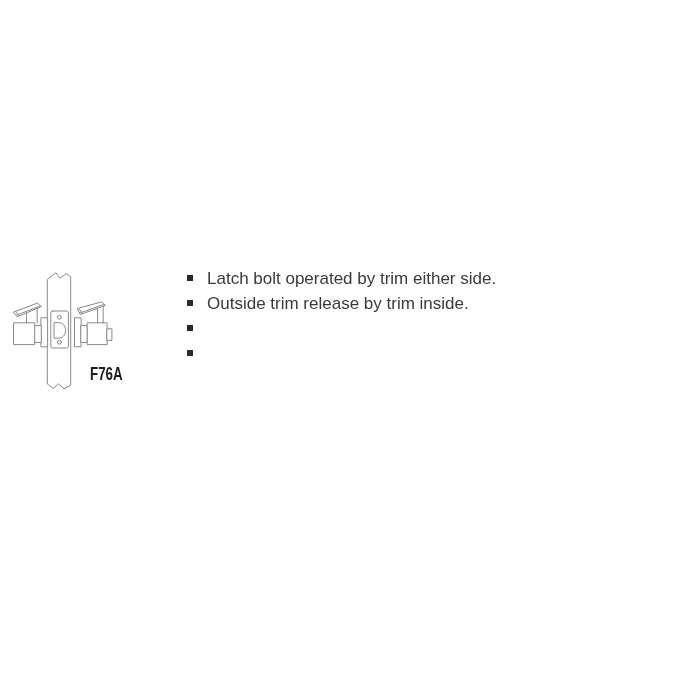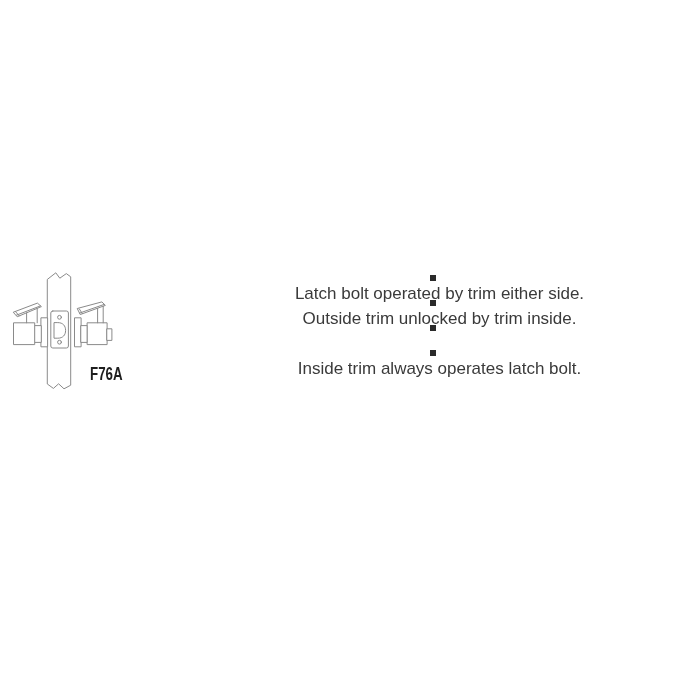--- a/index.html
+++ b/index.html
@@ -16,23 +16,22 @@
   .figure-label{
     position:absolute;left:90px;top:366px;
     font-size:18px;font-weight:bold;line-height:16px;
     color:var(--label,#1e1e1e);
     transform:scaleX(0.74);transform-origin:left top;
     white-space:nowrap;
   }
   
   .features{position:absolute;left:187px;top:266px;width:505px;}
   .feature-row{
-    display:flex;align-items:center;
+    display:flex;align-items:flex-start;
     height:25px;
-    flex-direction:column;
   }
   .bullet{
     flex:none;width:6px;height:6px;
     margin-top:9px;margin-right:14px;
     background:var(--bullet,#2a2a2a);
   }
   .feature-text{
     font-size:17px;line-height:25px;
     color:var(--text,#3a3a3a);
     white-space:nowrap;
@@ -82,24 +81,23 @@
 
   <div class="figure-label">F76A</div>
 
   <div class="features">
     <div class="feature-row">
       <span class="bullet"></span>
       <span class="feature-text">Latch bolt operated by trim either side.</span>
     </div>
     <div class="feature-row">
       <span class="bullet"></span>
-      <span class="feature-text">Outside trim unlocked by trim inside.</span>
+      <span class="feature-text">Outside trim release by trim inside.</span>
     </div>
     <div class="feature-row">
       <span class="bullet"></span>
     </div>
     <div class="feature-row">
       <span class="bullet"></span>
-      <span class="feature-text">Inside trim always operates latch bolt.</span>
     </div>
   </div>
 
 </div>
 
 </body></html>

